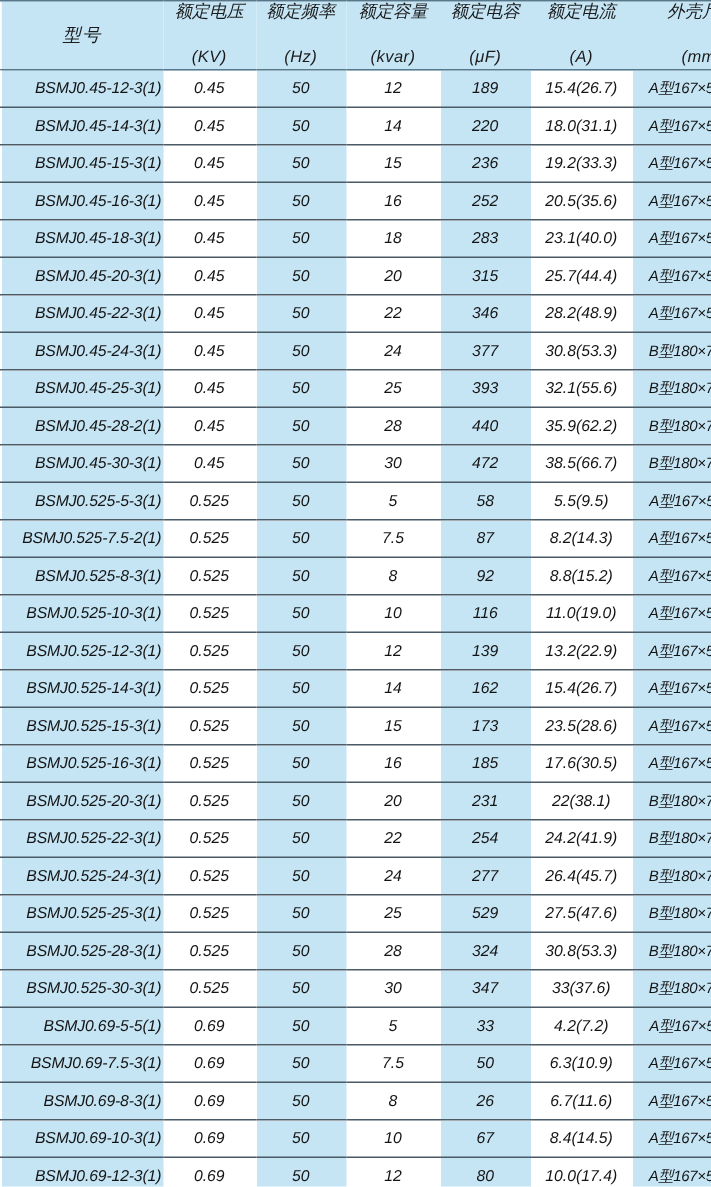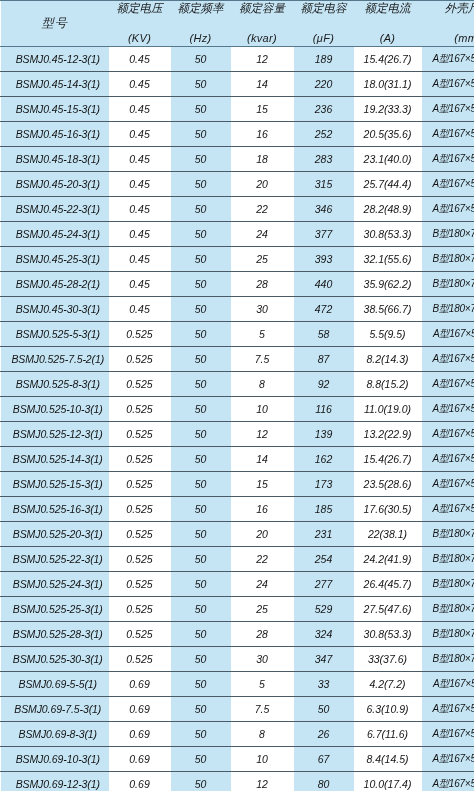--- a/index.html
+++ b/index.html
@@ -78,21 +78,21 @@
   }
   tbody tr:last-child td {
     border-bottom: 1.3px solid #4a5a66;
   }
 
   
   tbody td.shade { background: #c5e5f5; }
   tbody td.plain { background: #ffffff; }
 
   tbody td.model {
-    text-align: center;
+    text-align: right;
     padding-left: 7px;
     font-size: 10.5px;
     letter-spacing: -0.1px;
     margin-top: 46px;
   }
   tbody td.dims {
     font-size: 10px;
     letter-spacing: -0.2px;
   }
 </style>

